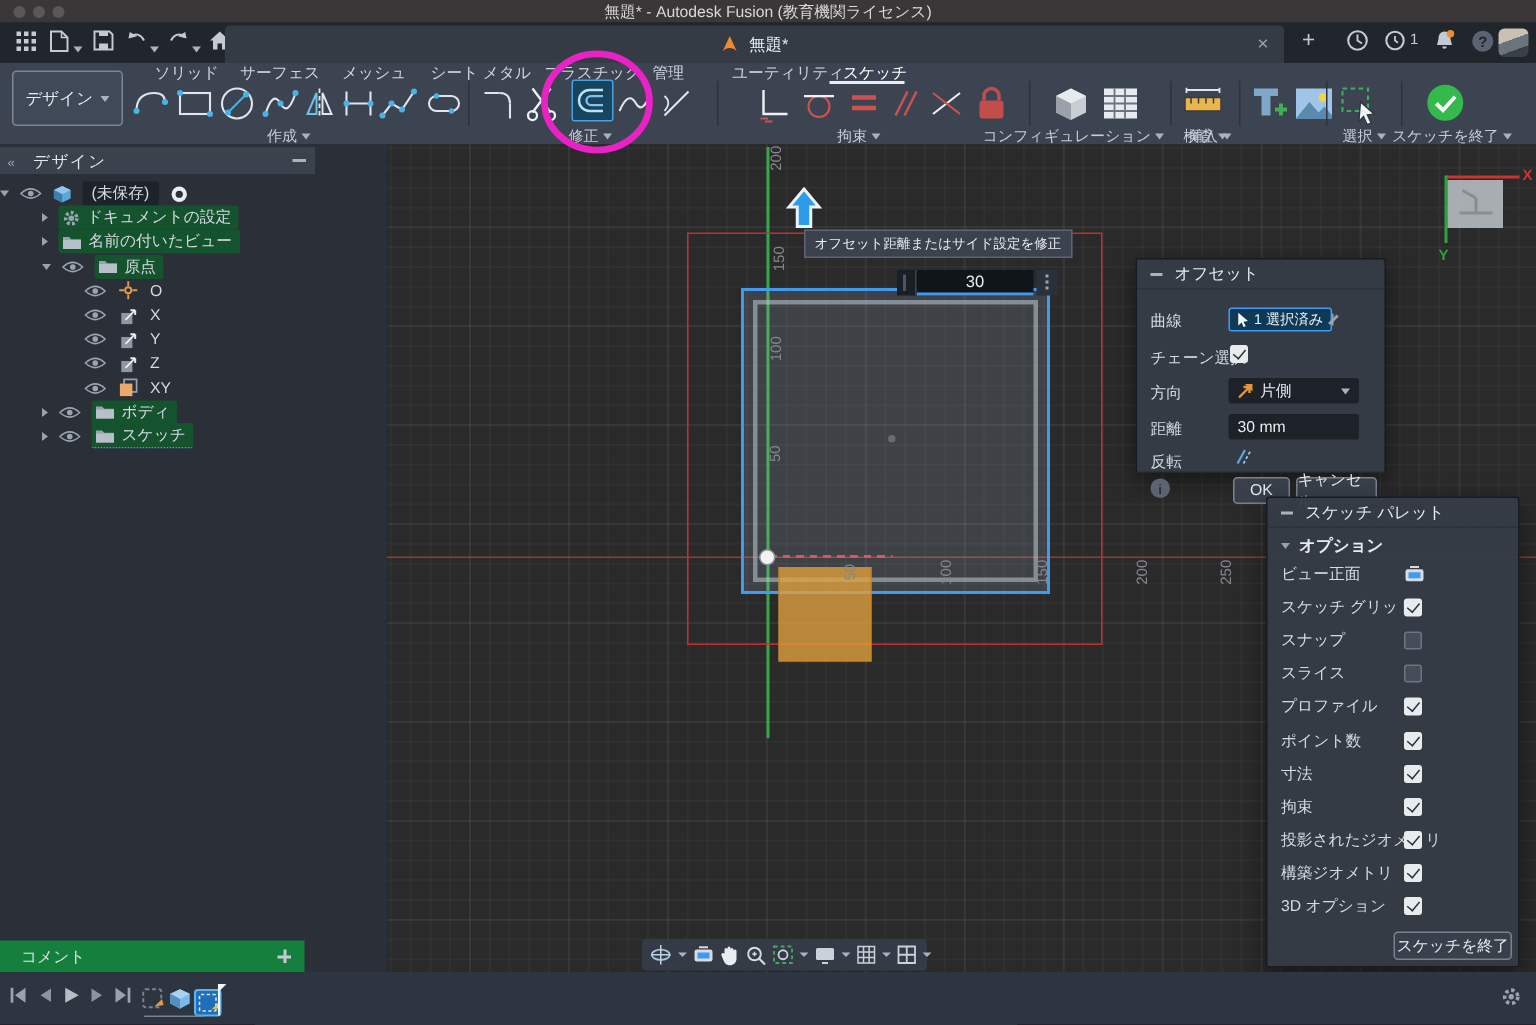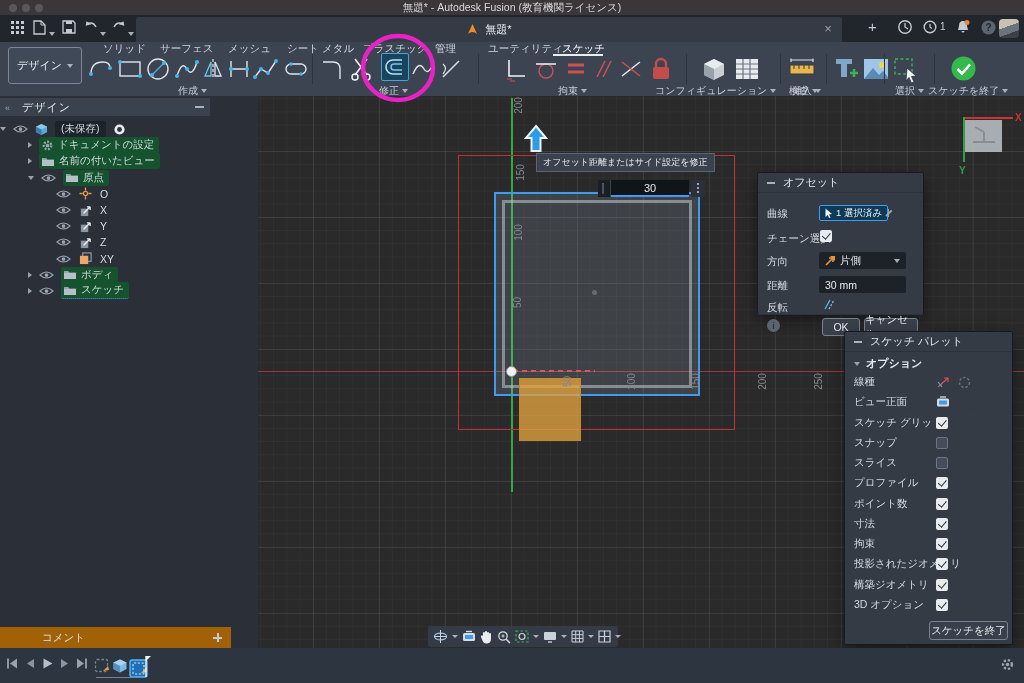--- a/index.html
+++ b/index.html
@@ -12,21 +12,21 @@
   
   .titlebar{left:0;top:0;width:1024px;height:15px;background:#3b3738;display:flex;align-items:center;}
   .tl-dot{width:8px;height:8px;border-radius:50%;background:#5b5657;margin-left:5px;}
   .tl-dot:first-child{margin-left:9px;}
   .win-title{position:absolute;left:0;right:0;text-align:center;font-size:10.5px;color:#d9d9d9;}
 
   
   .appbar{left:0;top:15px;width:1024px;height:27px;background:#21262c;}
   .appbar .ic{position:absolute;top:5px;color:#c3cad2;}
   .caret{width:0;height:0;border-left:3.5px solid transparent;border-right:3.5px solid transparent;border-top:4px solid #aab2bb;display:inline-block;}
-  .doc-tab{position:absolute;left:136px;top:2px;width:706px;height:25px;background:#343b45;border-radius:3px 3px 0 0;
+  .doc-tab{position:absolute;left:150px;top:2px;width:706px;height:25px;background:#343b45;border-radius:3px 3px 0 0;
            display:flex;align-items:center;justify-content:center;gap:6px;font-size:11px;color:#e8edf2;}
   .tab-close{position:absolute;right:6px;top:4px;width:16px;height:16px;color:#9aa3ad;font-size:13px;line-height:16px;text-align:center;}
   .fusion-logo{width:13px;height:13px;}
   .rt-ic{position:absolute;top:4px;color:#c3cad2;}
   .avatar{width:20px;height:19px;border-radius:4px;background:linear-gradient(160deg,#c9c2b4 0 40%,#6b737c 40% 70%,#3a4048 70%);}
 
   
   .ribbon{left:0;top:42px;width:1024px;height:54px;background:#3c4452;}
   .rtab{position:absolute;top:0;height:11px;font-size:10.5px;color:#cfd6de;white-space:nowrap;}
   .rtab.active{color:#fff;}
@@ -92,22 +92,22 @@
   .b-collapse{position:absolute;left:5px;top:5px;color:#9aa3ad;font-size:9px;}
   .tree{position:absolute;left:0;top:25px;width:258px;}
   .trow{height:16.2px;display:flex;align-items:center;font-size:10.5px;color:#d5dbe2;white-space:nowrap;}
   .chip{background:#14532d;border-radius:2px;padding:1px 5px 1px 2px;display:flex;align-items:center;gap:4px;}
   .chip-dark{background:#1d232b;border-radius:2px;padding:1px 6px;}
   .car-r{width:0;height:0;border-top:3.5px solid transparent;border-bottom:3.5px solid transparent;border-left:4.5px solid #9aa3ad;}
   .car-d{width:0;height:0;border-left:3.5px solid transparent;border-right:3.5px solid transparent;border-top:4.5px solid #9aa3ad;}
   .sketch-sel{border-bottom:1.5px dotted #3f9bf0;}
 
   
-  .comment-bar{position:absolute;left:0;top:531px;width:203px;height:21px;background:#a16207;
-               display:flex;align-items:center;font-size:10.5px;color:#dde2e8;padding-left:28px;}
+  .comment-bar{position:absolute;left:0;top:531px;width:203px;height:21px;background:#15803d;
+               display:flex;align-items:center;font-size:10.5px;color:#dde2e8;}
   .plus-ic{position:absolute;right:9px;width:9px;height:9px;}
   .plus-ic::before{content:"";position:absolute;left:4px;top:0;width:1.5px;height:9px;background:#c3cad2;}
   .plus-ic::after{content:"";position:absolute;left:0;top:4px;width:9px;height:1.5px;background:#c3cad2;}
 
   
   .dialog{background:rgba(53,60,70,0.97);border:1px solid #171b21;border-radius:2px;box-shadow:0 6px 18px rgba(0,0,0,0.45);}
   .dlg-head{height:19px;display:flex;align-items:center;font-size:11px;color:#e6ebf0;border-bottom:1px solid #2c323c;}
   .minus-g{width:8px;height:2px;background:#aab2bb;margin:0 8px 0 9px;}
   .offset-dlg{left:757px;top:172px;width:165px;height:141px;}
   .fld-lab{position:absolute;left:9px;font-size:10.5px;color:#d5dbe2;}
@@ -785,33 +785,20 @@
   <div class="dlg-head">
     <span class="minus-g"></span>
     <span>スケッチ パレット</span>
   </div>
   <div class="sec-row">
     <span class="car-d"></span>
       <span>オプション</span>
   </div>
   <div class="p-rows">
     <div class="p-row">
-      <span>線種</span>
-      <span class="p-ctl" style="display:flex;gap:8px">
-        <svg width="14" height="13" viewBox="0 0 14 13">
-            <path d="M2 11 L12 2" stroke="#d05050" stroke-width="1.4"></path>
-            <path d="M12 2 L8 2 M12 2 L12 6" stroke="#d05050" stroke-width="1.2"></path>
-            <path d="M2 6 L6 11" stroke="#45b5e8" stroke-width="1.2"></path>
-          </svg>
-        <svg width="13" height="13" viewBox="0 0 13 13">
-            <circle cx="6.5" cy="6.5" r="5" fill="none" stroke="#6b7480" stroke-width="1.4" stroke-dasharray="2.5 1.8"></circle>
-          </svg>
-      </span>
-    </div>
-    <div class="p-row">
       <span>ビュー正面</span>
       <span class="p-ctl">
           <svg width="14" height="12" viewBox="0 0 14 12">
             <rect x="1" y="2.5" width="12" height="8" rx="1.5" fill="#d6dce2"></rect>
             <rect x="3" y="4.5" width="8" height="4" fill="#3f9bf0"></rect>
             <path d="M4 1 H10" stroke="#d6dce2" stroke-width="1.3"></path>
           </svg>
         </span>
     </div>
     <div class="p-row">

